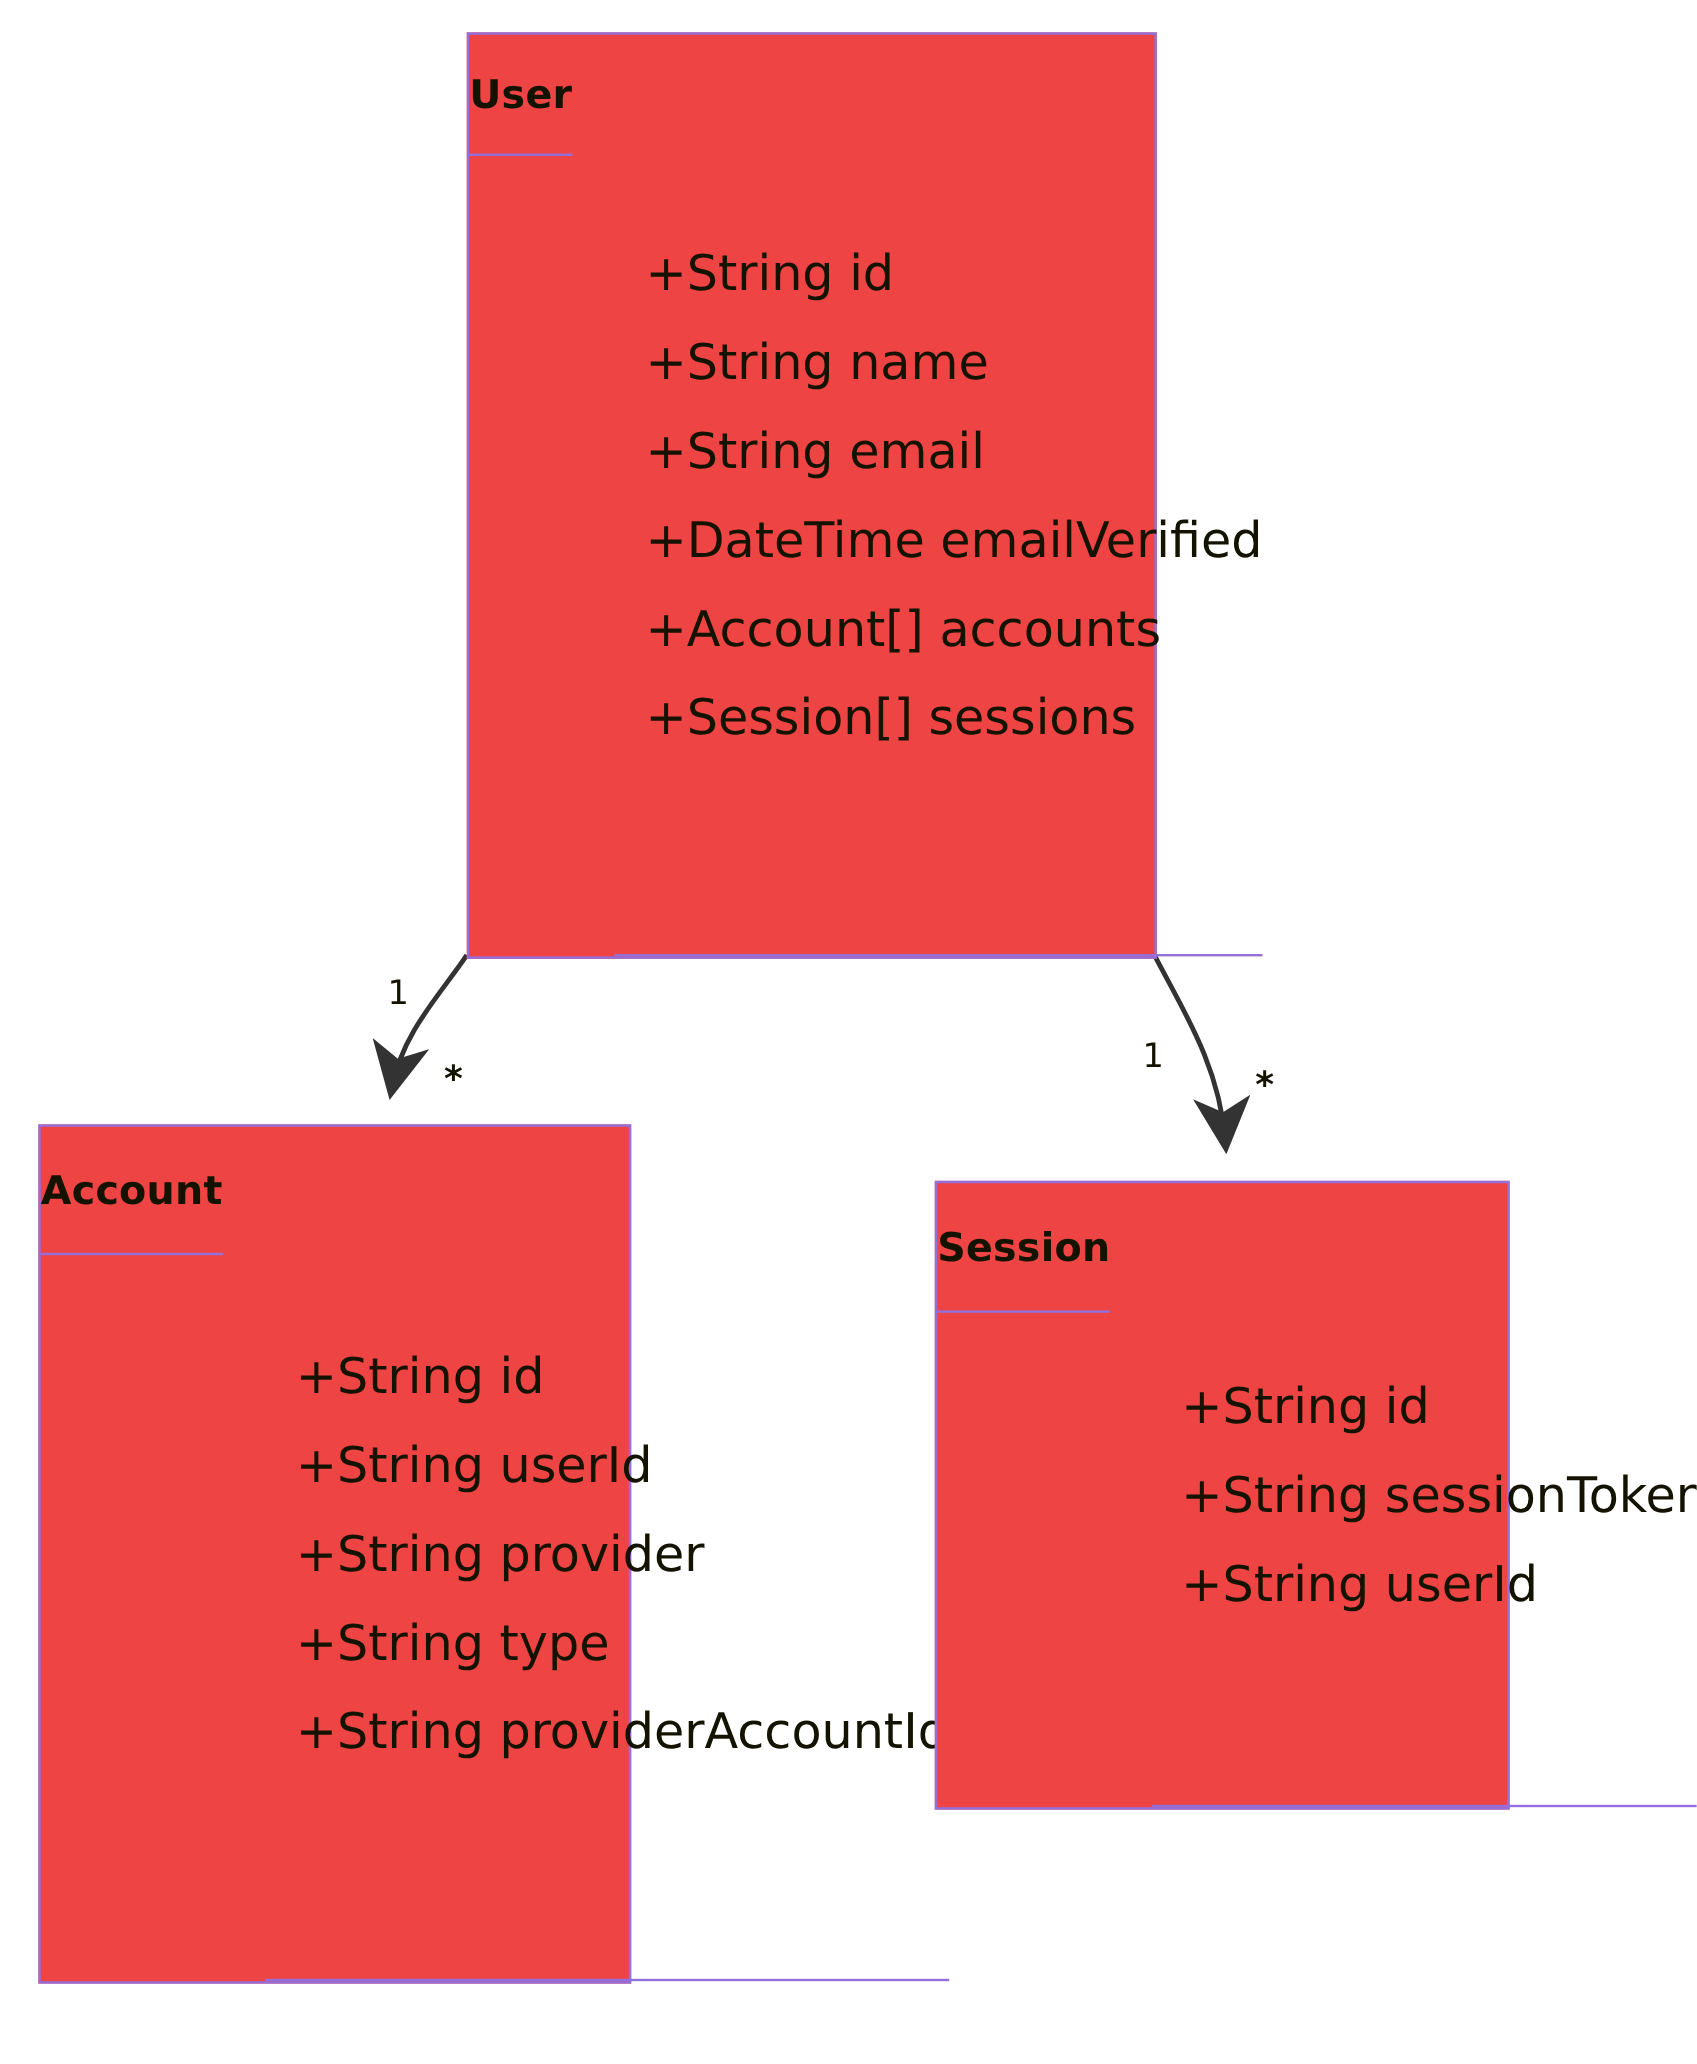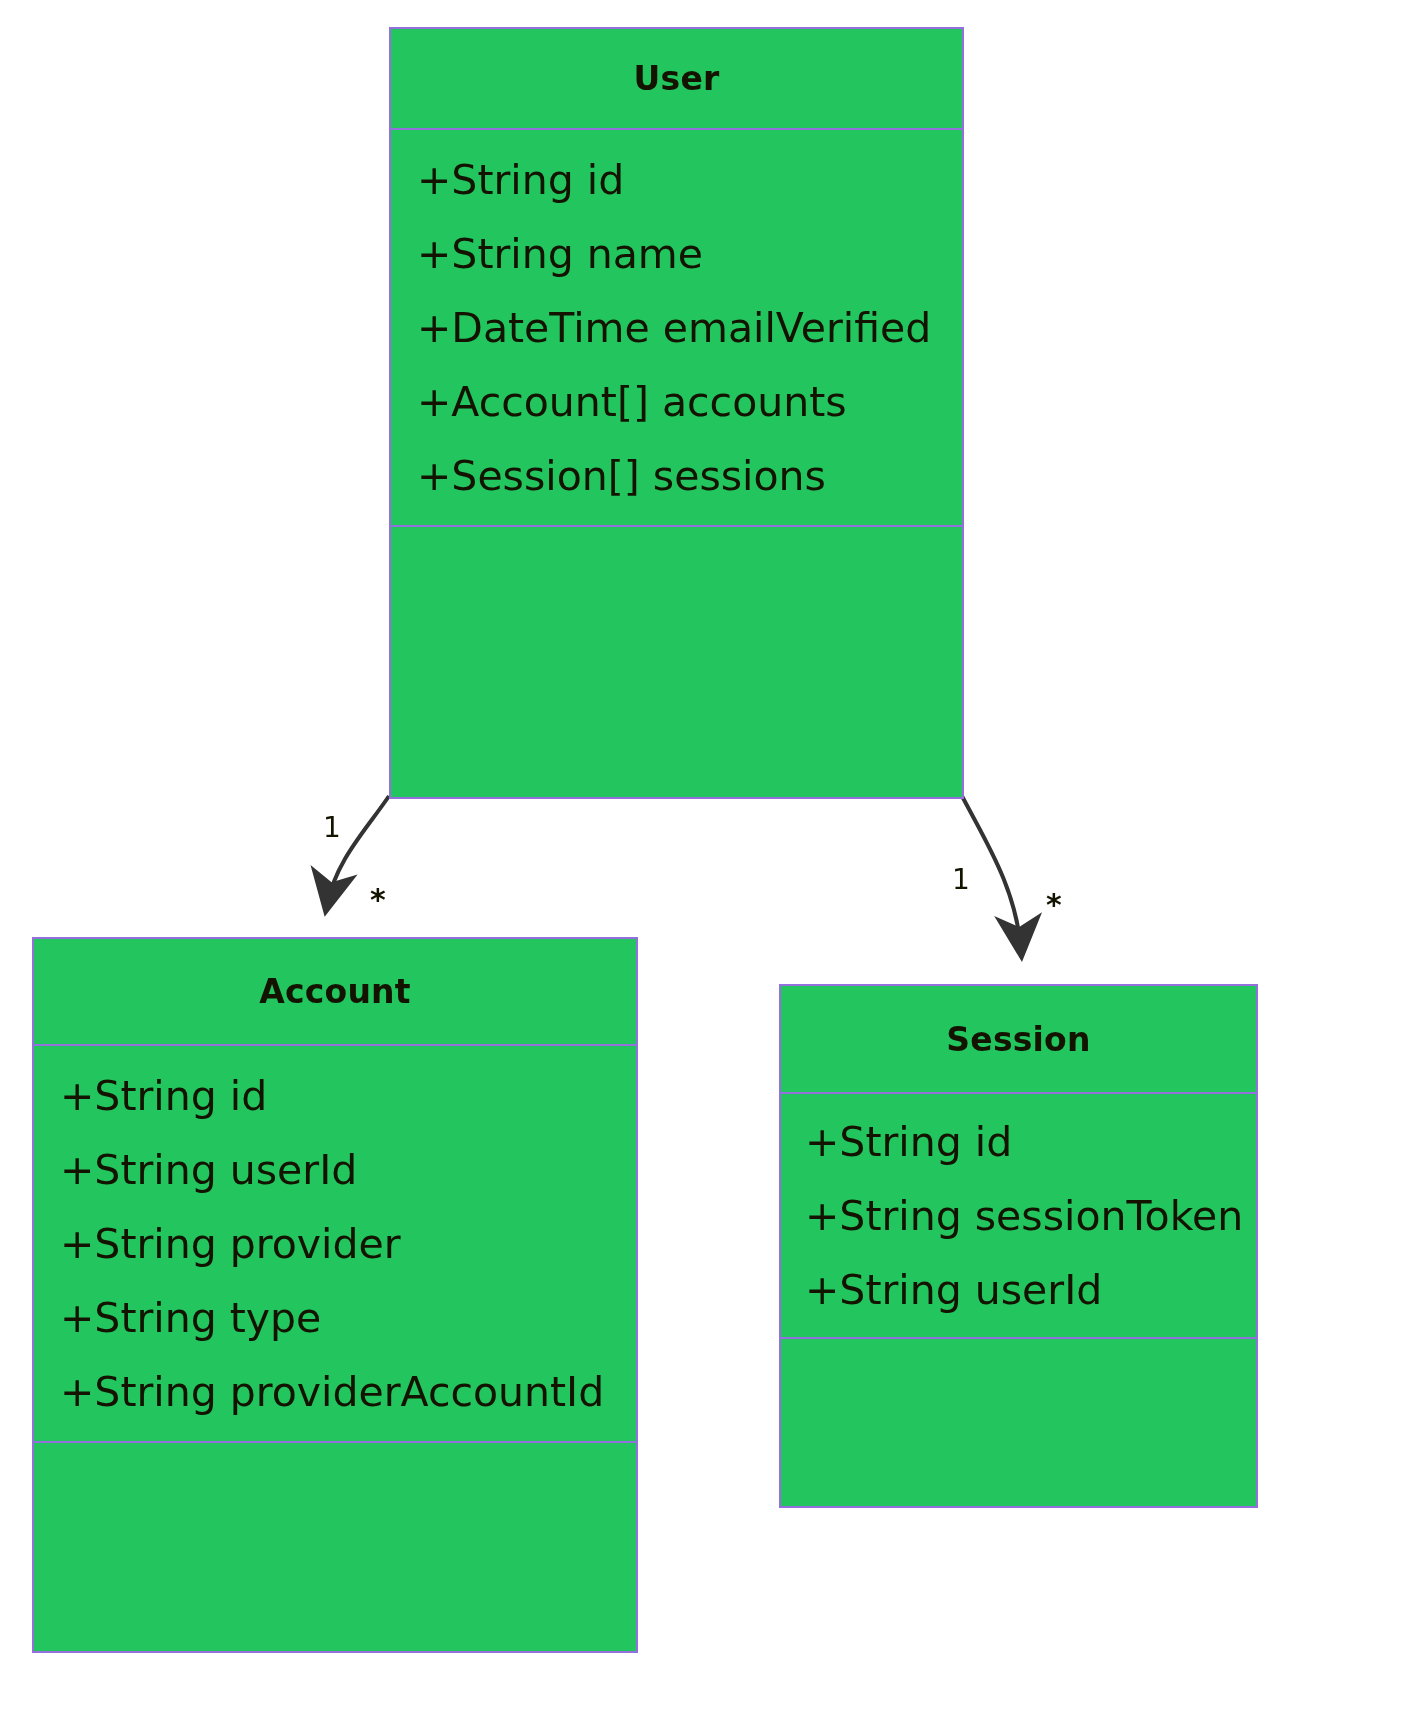--- a/index.html
+++ b/index.html
@@ -11,24 +11,24 @@
     position: relative;
     width: 1414px;
     height: 1720px;
     background: #ffffff;
     overflow: hidden;
     font-family: "DejaVu Sans", "Liberation Sans", sans-serif;
   }
   .uml-class {
     position: absolute;
     box-sizing: border-box;
-    background: #22c55e;
+    background: #ef4444;
     border: 2px solid #9370DB;
     display: flex;
-    flex-direction: column;
+    gap: 35px;
   }
   .class-title-row {
     box-sizing: border-box;
     border-bottom: 2px solid #9370DB;
     display: flex;
     align-items: center;
     justify-content: center;
   }
   .class-title {
     font-size: 33px;
@@ -75,21 +75,21 @@
     font-size: 30px;
     font-weight: bold;
   }
 
   
   #class-user { left: 389px; top: 27px; width: 575px; height: 772px; }
   #class-user .class-title-row { height: 101px; }
   #class-user .class-attrs { padding: 30px 0 28px 26px; gap: 33px; }
 
   
-  #class-account { left: 32px; top: 937px; width: 606px; height: 716px; }
+  #class-account { left: 32px; top: 937px; width: 494px; height: 716px; }
   #class-account .class-title-row { height: 107px; }
   #class-account .class-attrs { padding: 30px 0 28px 26px; gap: 33px; }
 
   
   #class-session { left: 779px; top: 984px; width: 479px; height: 524px; }
   #class-session .class-title-row { height: 108px; }
   #class-session .class-attrs { padding: 28px 0 26px 24px; gap: 33px; }
 </style>
 </head>
 <body>
@@ -113,20 +113,21 @@
   <span class="edge-label" style="left:952px; top:866px;">1</span>
   <span class="edge-label star" style="left:1046px; top:890px;">*</span>
 
   <div class="uml-class" id="class-user">
     <div class="class-title-row">
       <span class="class-title">User</span>
     </div>
     <div class="class-attrs">
       <div class="attr-line">+String id</div>
       <div class="attr-line">+String name</div>
+      <div class="attr-line">+String email</div>
       <div class="attr-line">+DateTime emailVerified</div>
       <div class="attr-line">+Account[] accounts</div>
       <div class="attr-line">+Session[] sessions</div>
     </div>
     <div class="class-methods"></div>
   </div>
 
   <div class="uml-class" id="class-account">
     <div class="class-title-row">
       <span class="class-title">Account</span>

